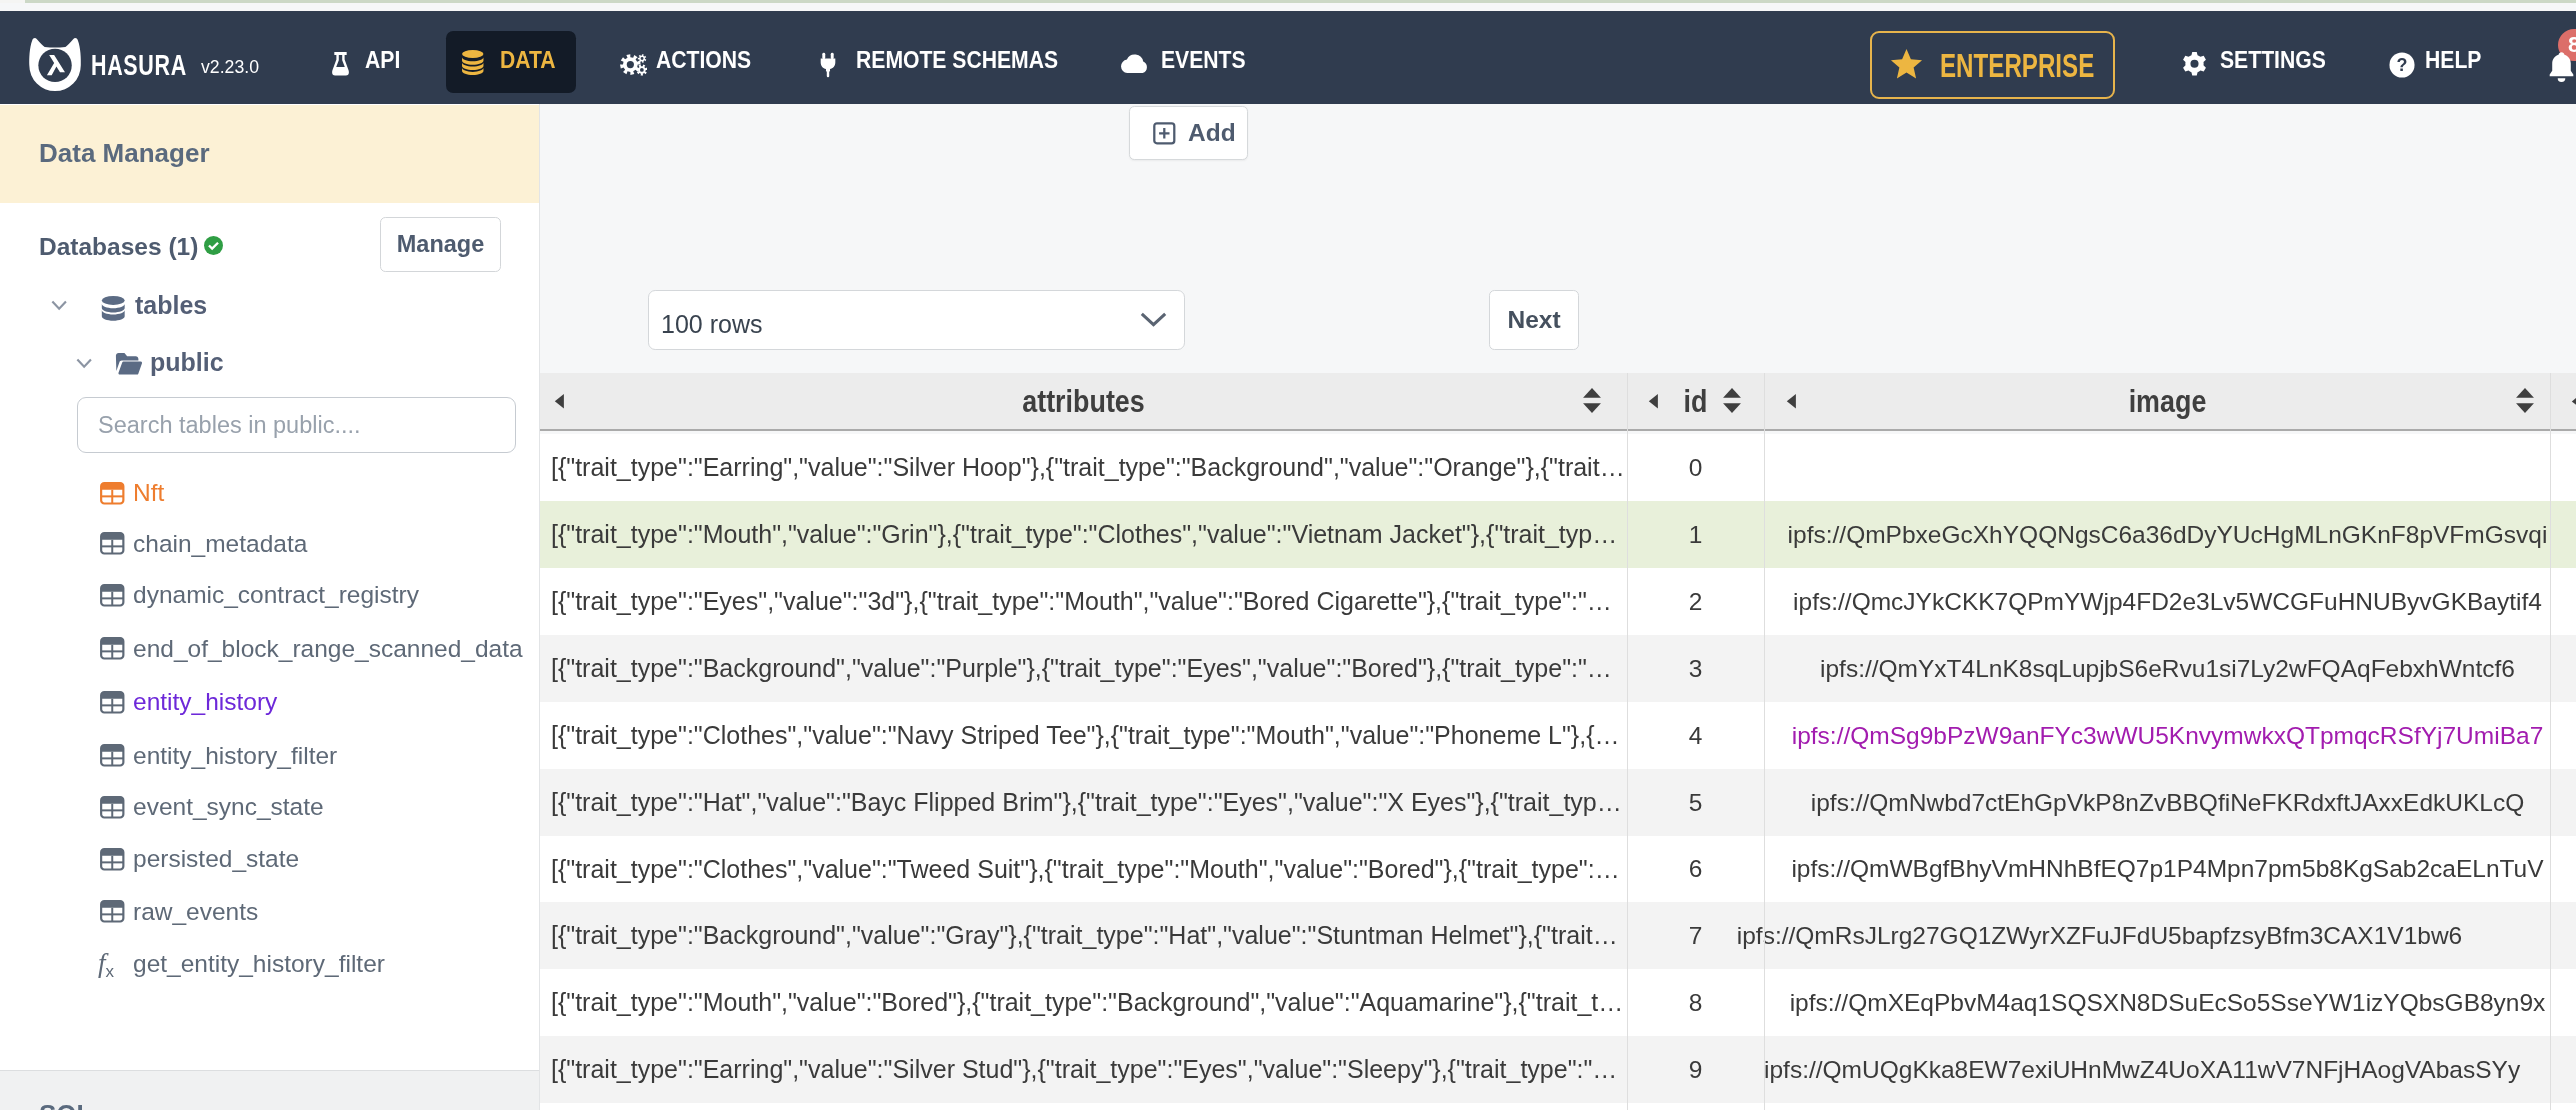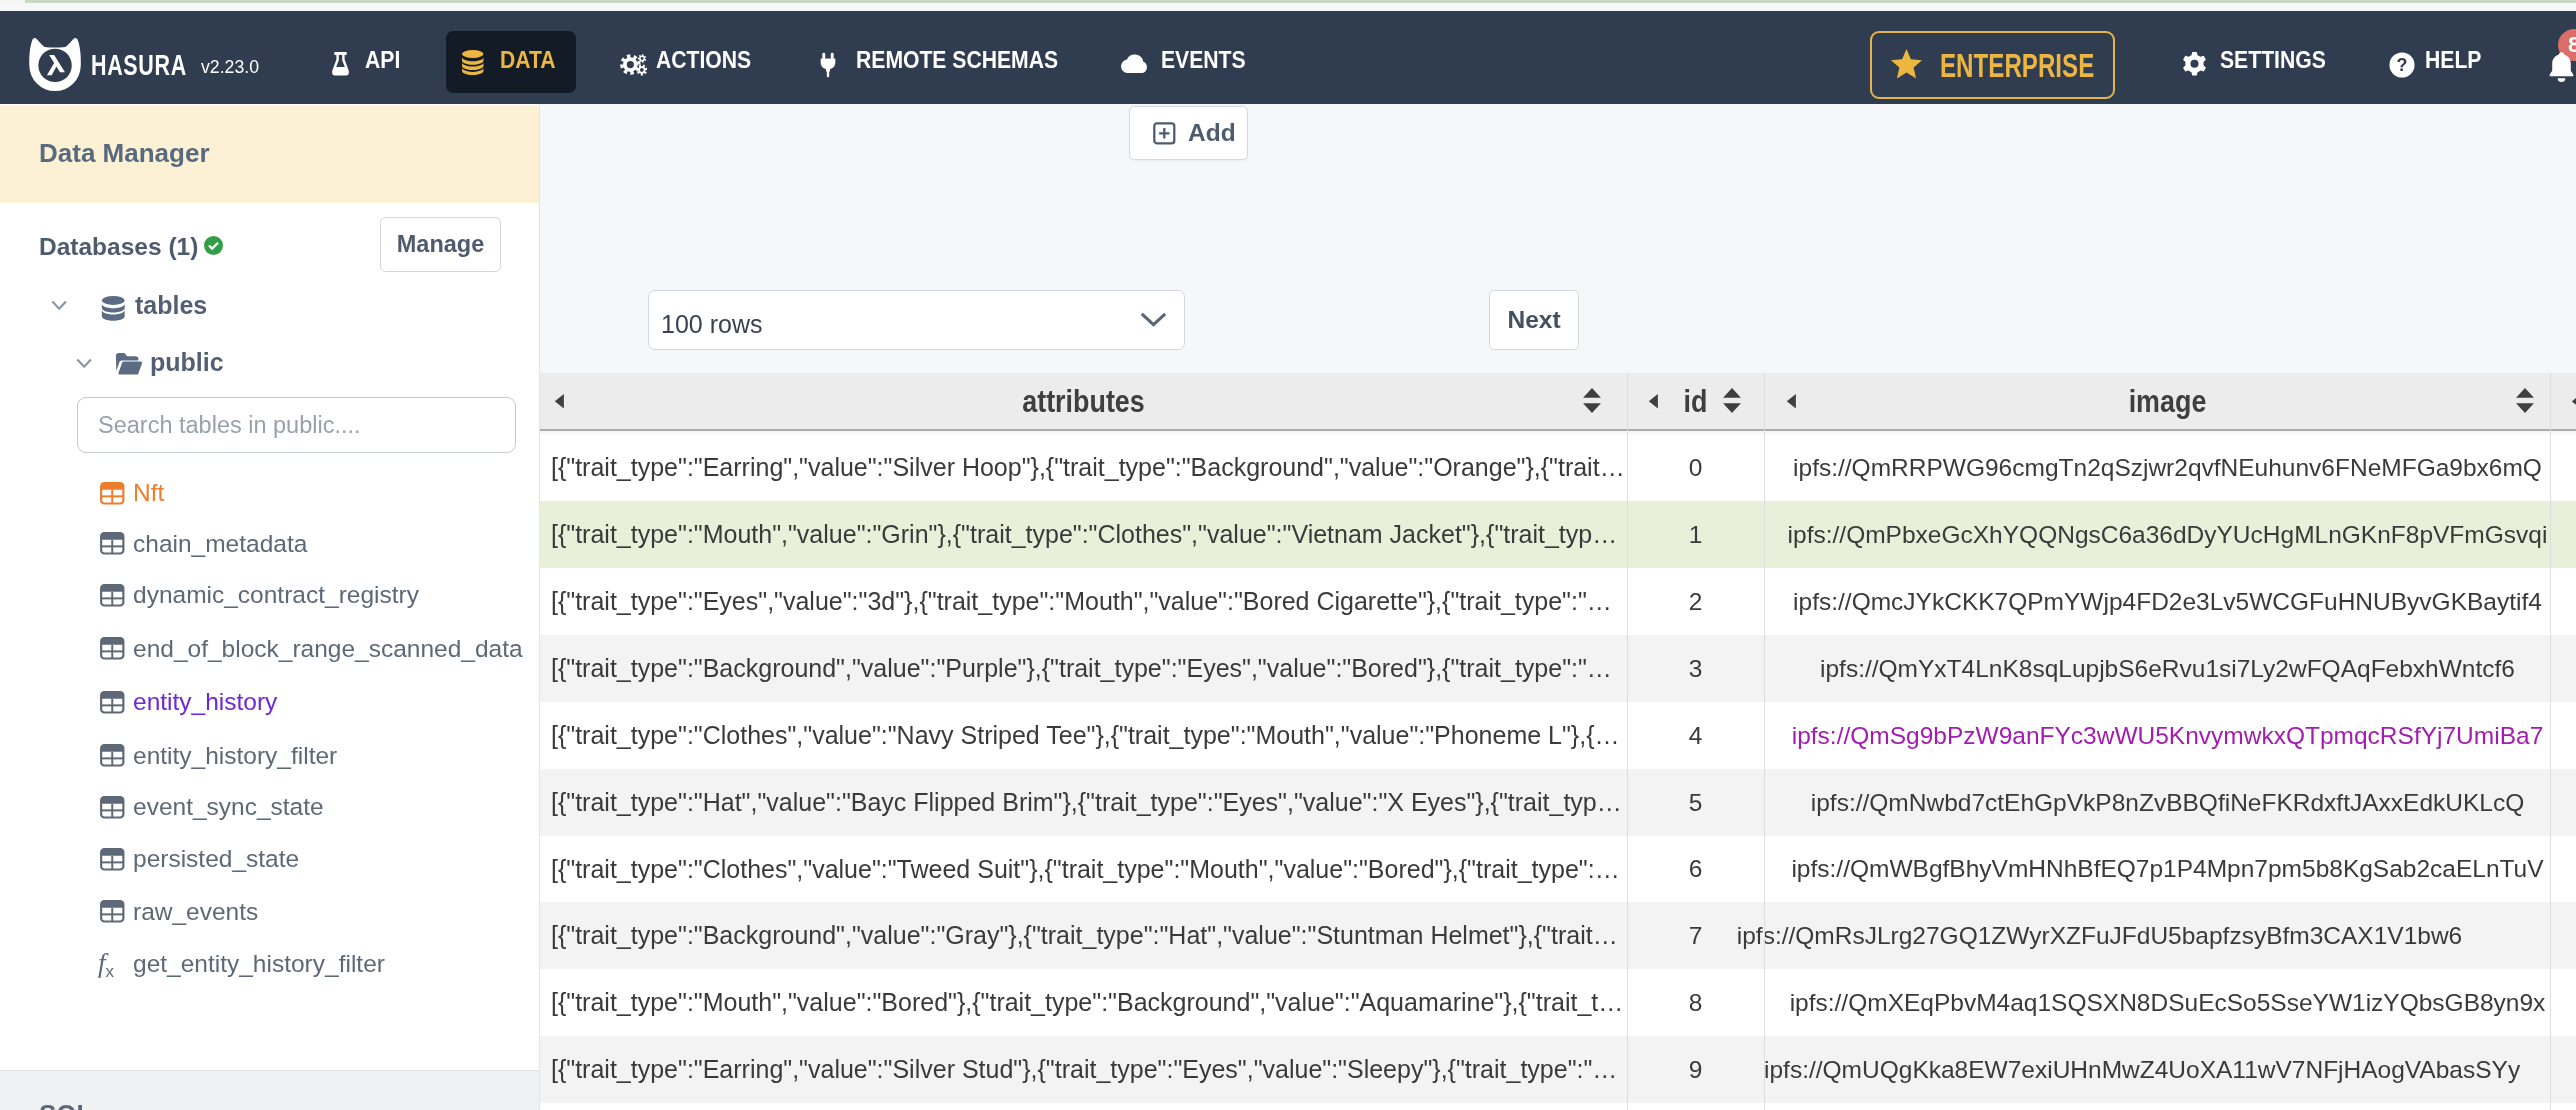--- a/index.html
+++ b/index.html
@@ -223,21 +223,20 @@
       <path d="M12 1 L2 9 L12 17 Z" fill="#3f3f3f"></path>
     </svg>
   <div class="abs" style="left:1224px;top:279px;width:807px;height:36px;line-height:36px;text-align:center;font-size:32px;font-weight:bold;color:#3f3f3f;transform:scaleX(0.84);transform-origin:center;">image</div>
   <svg class="abs" style="left:1975px;top:284px;" width="20" height="25" viewBox="0 0 22 28">
       <path d="M11 0 L21 11 L1 11 Z" fill="#3f3f3f"></path>
       <path d="M11 28 L21 17 L1 17 Z" fill="#3f3f3f"></path>
     </svg>
   <div class="abs" style="left:0;top:330px;width:2036px;height:67px;background:#ffffff;"></div>
   <div class="abs" style="left:11px;top:330px;width:1076px;height:67px;line-height:67px;font-size:25px;color:#3a3a3a;white-space:nowrap;overflow:hidden;text-overflow:ellipsis;">[{"trait_type":"Earring","value":"Silver Hoop"},{"trait_type":"Background","value":"Orange"},{"trait_type":"Fur","value":"Robot"},{"trait_type":"Clothes","value":"Striped Tee"}]</div>
   <div class="abs" style="left:1087px;top:330px;width:137px;height:67px;line-height:67px;font-size:24.5px;color:#3a3a3a;text-align:center;">0</div>
-  <div class="abs" style="left:1224px;top:330px;width:807px;height:67px;line-height:67px;font-size:24.5px;color:#3a3a3a;text-align:center;">ipfs://QmRRPWG96cmgTn2qSzjwr2qvfNEuhunv6FNeMFGa9bx6mQ</div>
   <div class="abs" style="left:0;top:397px;width:2036px;height:67px;background:#e8f0da;"></div>
   <div class="abs" style="left:11px;top:397px;width:1076px;height:67px;line-height:67px;font-size:25px;color:#3a3a3a;white-space:nowrap;overflow:hidden;text-overflow:ellipsis;">[{"trait_type":"Mouth","value":"Grin"},{"trait_type":"Clothes","value":"Vietnam Jacket"},{"trait_type":"Background","value":"Orange"},{"trait_type":"Eyes","value":"Blue Beams"}]</div>
   <div class="abs" style="left:1087px;top:397px;width:137px;height:67px;line-height:67px;font-size:24.5px;color:#3a3a3a;text-align:center;">1</div>
   <div class="abs" style="left:1224px;top:397px;width:807px;height:67px;line-height:67px;font-size:24.5px;color:#3a3a3a;text-align:center;">ipfs://QmPbxeGcXhYQQNgsC6a36dDyYUcHgMLnGKnF8pVFmGsvqi</div>
   <div class="abs" style="left:0;top:464px;width:2036px;height:67px;background:#ffffff;"></div>
   <div class="abs" style="left:11px;top:464px;width:1076px;height:67px;line-height:67px;font-size:25px;color:#3a3a3a;white-space:nowrap;overflow:hidden;text-overflow:ellipsis;">[{"trait_type":"Eyes","value":"3d"},{"trait_type":"Mouth","value":"Bored Cigarette"},{"trait_type":"Fur","value":"Robot"},{"trait_type":"Background","value":"Aquamarine"}]</div>
   <div class="abs" style="left:1087px;top:464px;width:137px;height:67px;line-height:67px;font-size:24.5px;color:#3a3a3a;text-align:center;">2</div>
   <div class="abs" style="left:1224px;top:464px;width:807px;height:67px;line-height:67px;font-size:24.5px;color:#3a3a3a;text-align:center;">ipfs://QmcJYkCKK7QPmYWjp4FD2e3Lv5WCGFuHNUByvGKBaytif4</div>
   <div class="abs" style="left:0;top:531px;width:2036px;height:67px;background:#f3f3f3;"></div>
   <div class="abs" style="left:11px;top:531px;width:1076px;height:67px;line-height:67px;font-size:25px;color:#3a3a3a;white-space:nowrap;overflow:hidden;text-overflow:ellipsis;">[{"trait_type":"Background","value":"Purple"},{"trait_type":"Eyes","value":"Bored"},{"trait_type":"Fur","value":"Dark Brown"},{"trait_type":"Hat","value":"Irish Boho"}]</div>

